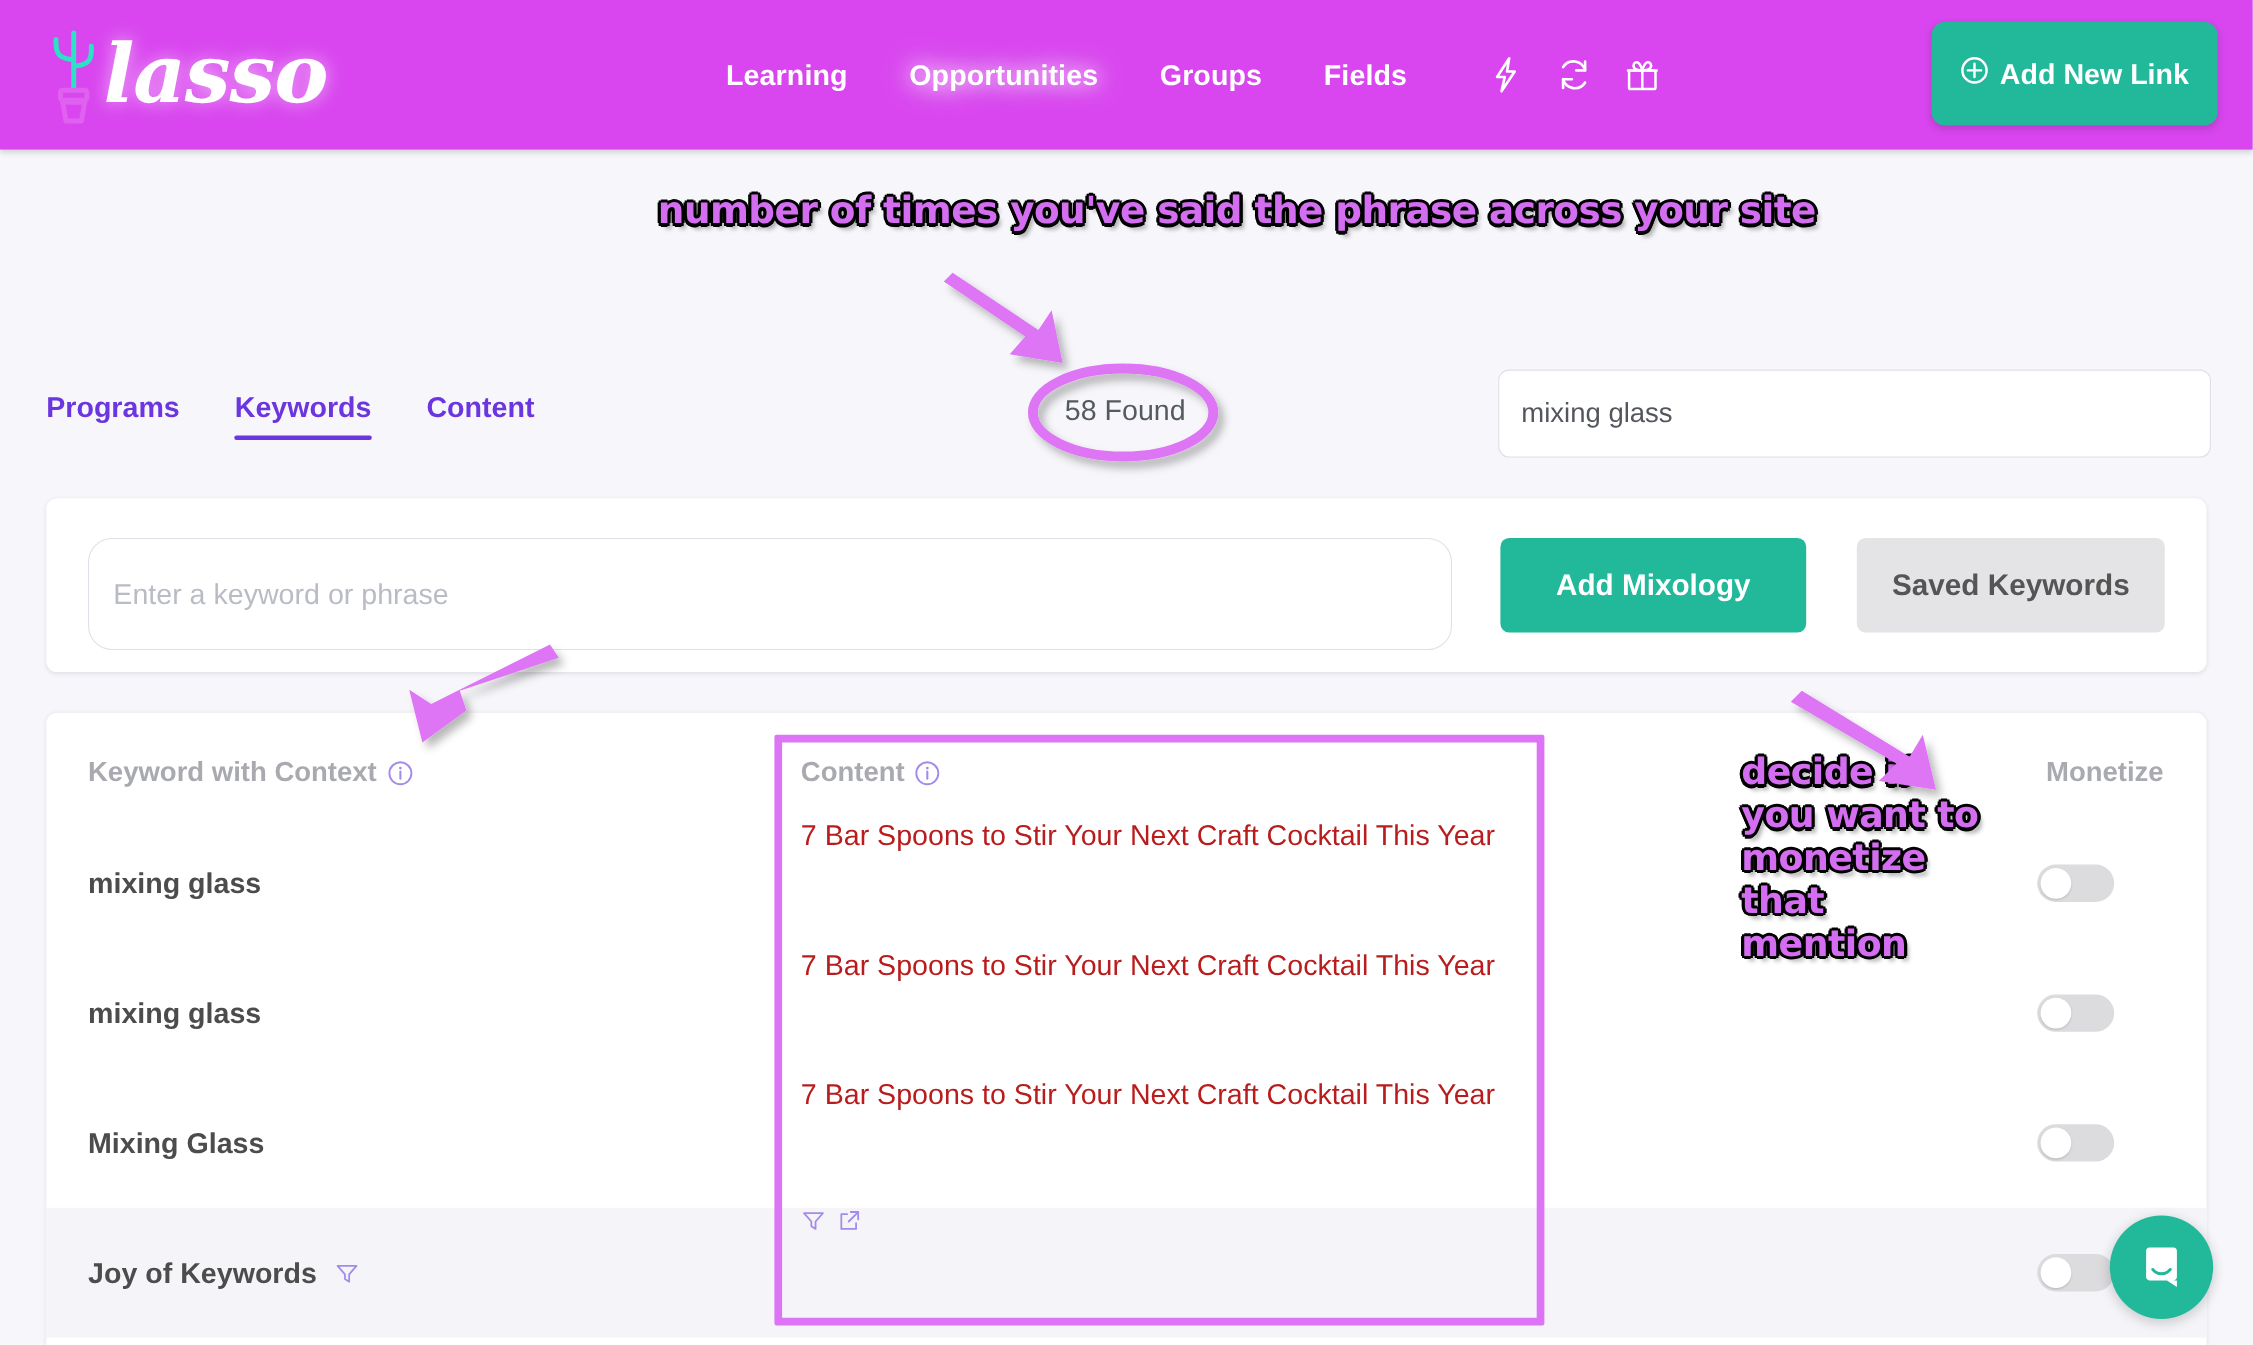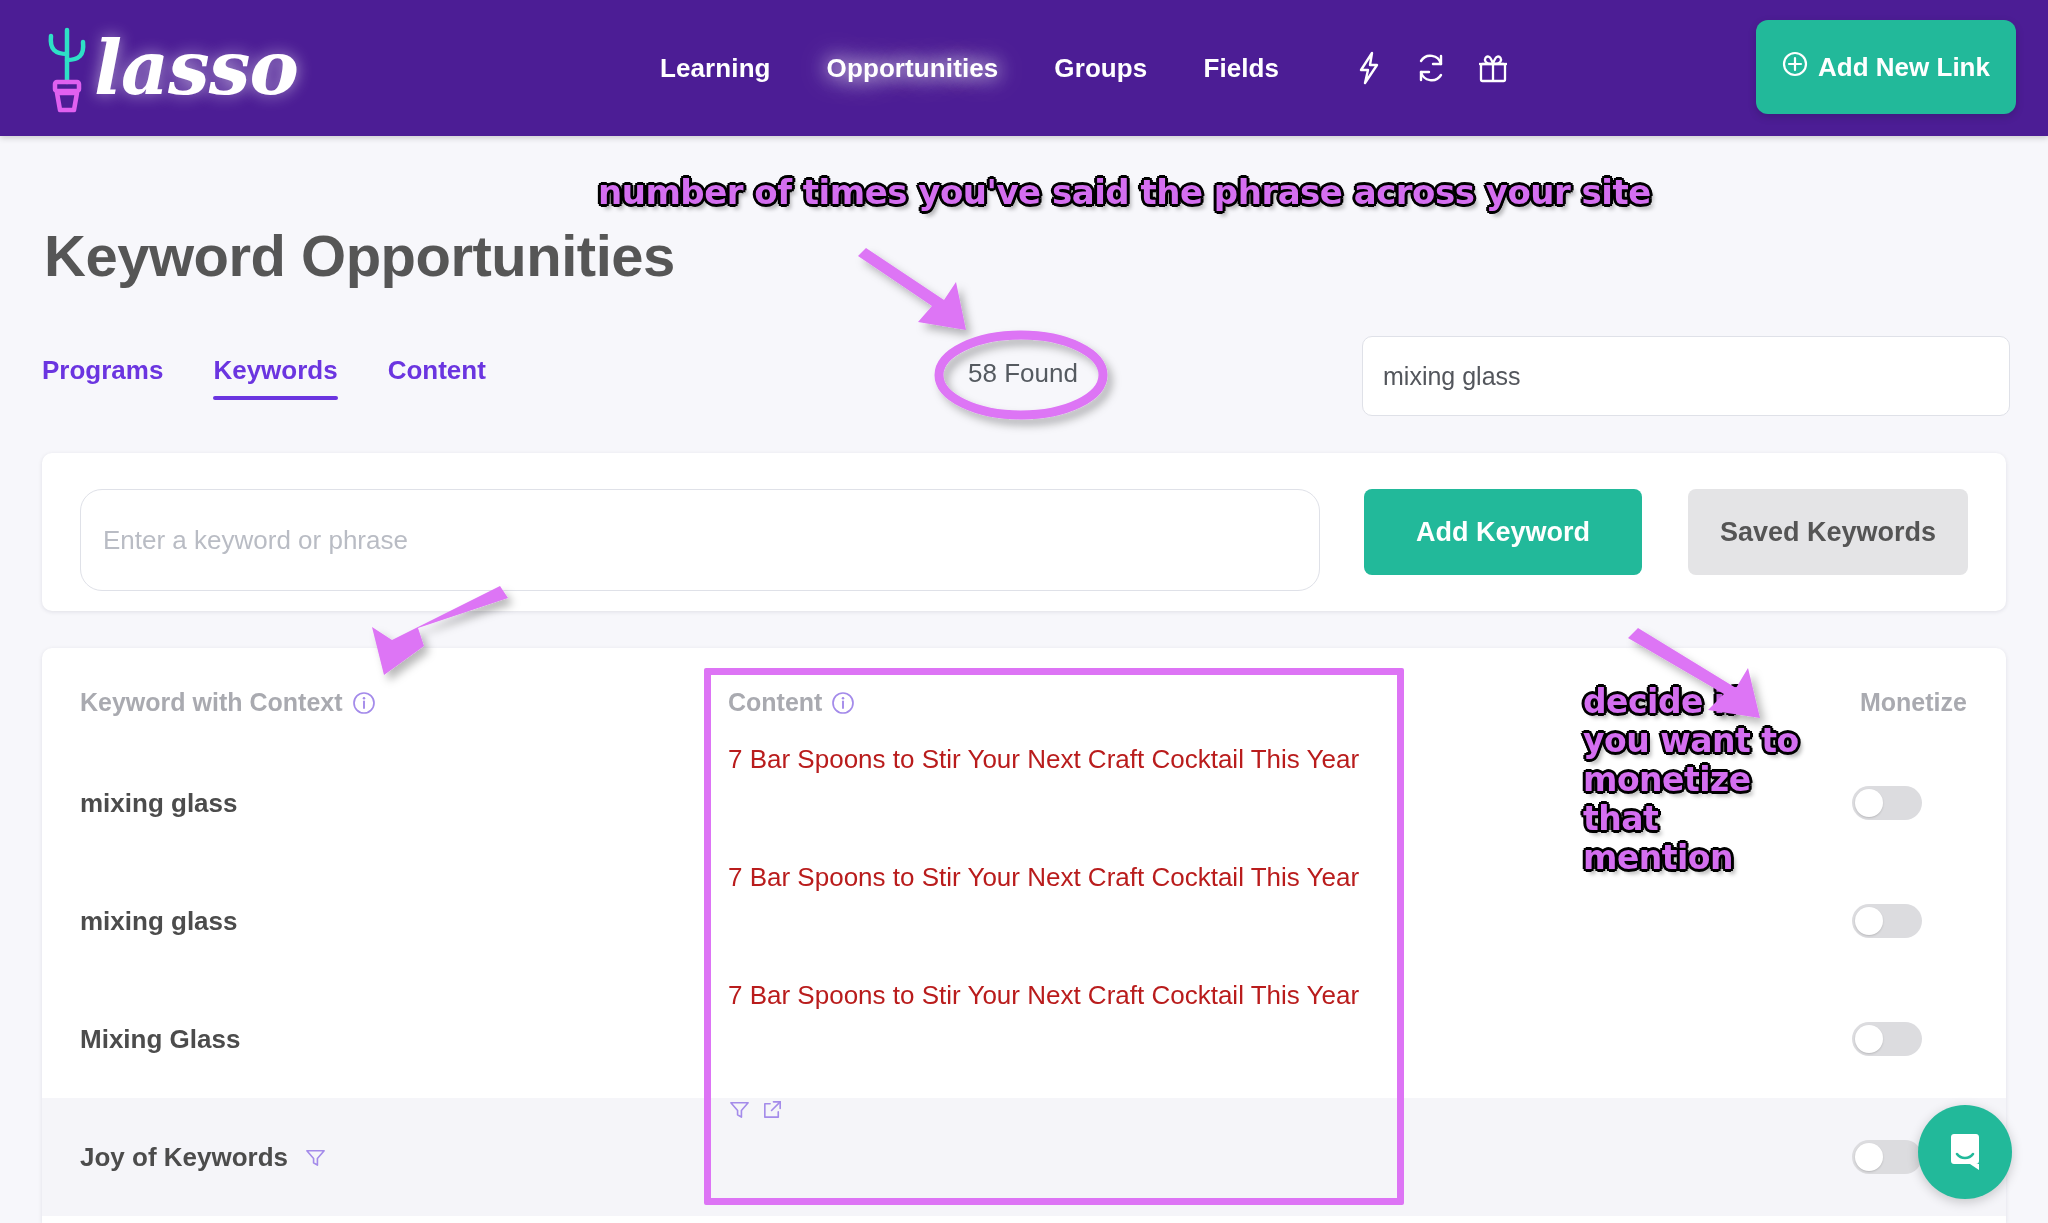--- a/index.html
+++ b/index.html
@@ -23,21 +23,21 @@
     height: 1223px;
     background: #f7f7fb;
   }
 
   
   .navbar {
     position: absolute;
     top: 0; left: 0;
     width: 2048px;
     height: 136px;
-    background: #4c1d95;
+    background: #d946ef;
     display: flex;
     align-items: center;
     box-shadow: 0 2px 6px rgba(0,0,0,.18);
     z-index: 5;
   }
 
   .brand {
     position: absolute;
     left: 36px; top: 8px;
     display: flex;
@@ -408,35 +408,34 @@
       <span>
         <svg width="26" height="26" viewBox="0 0 26 26">
             <circle cx="13" cy="13" r="11" fill="none" stroke="#fff" stroke-width="2.2"></circle>
             <path d="M13 7 L13 19 M7 13 L19 13" stroke="#fff" stroke-width="2.2" stroke-linecap="round"></path>
           </svg>
       </span>
       <span>Add New Link</span>
     </button>
   </div>
 
-  <h1 class="page-title">Keyword Opportunities</h1>
 
   <div class="tabs">
     <span class="tab">Programs</span>
     <span class="tab active">Keywords</span>
     <span class="tab">Content</span>
   </div>
 
   <div class="found-count">58 Found</div>
 
   <input class="top-search" type="text" value="mixing glass" style="">
 
   <div class="keyword-card">
     <input class="keyword-input" type="text" placeholder="Enter a keyword or phrase" style="">
-    <button class="btn-add-keyword">Add Keyword</button>
+    <button class="btn-add-keyword">Add Mixology</button>
     <button class="btn-saved-keywords">Saved Keywords</button>
   </div>
 
   <div class="table-card">
 
     <div class="t-head">
       <div class="th th-keyword">
         <span>Keyword with Context</span>
         <span>
           <svg class="info-icon" viewBox="0 0 24 24">

